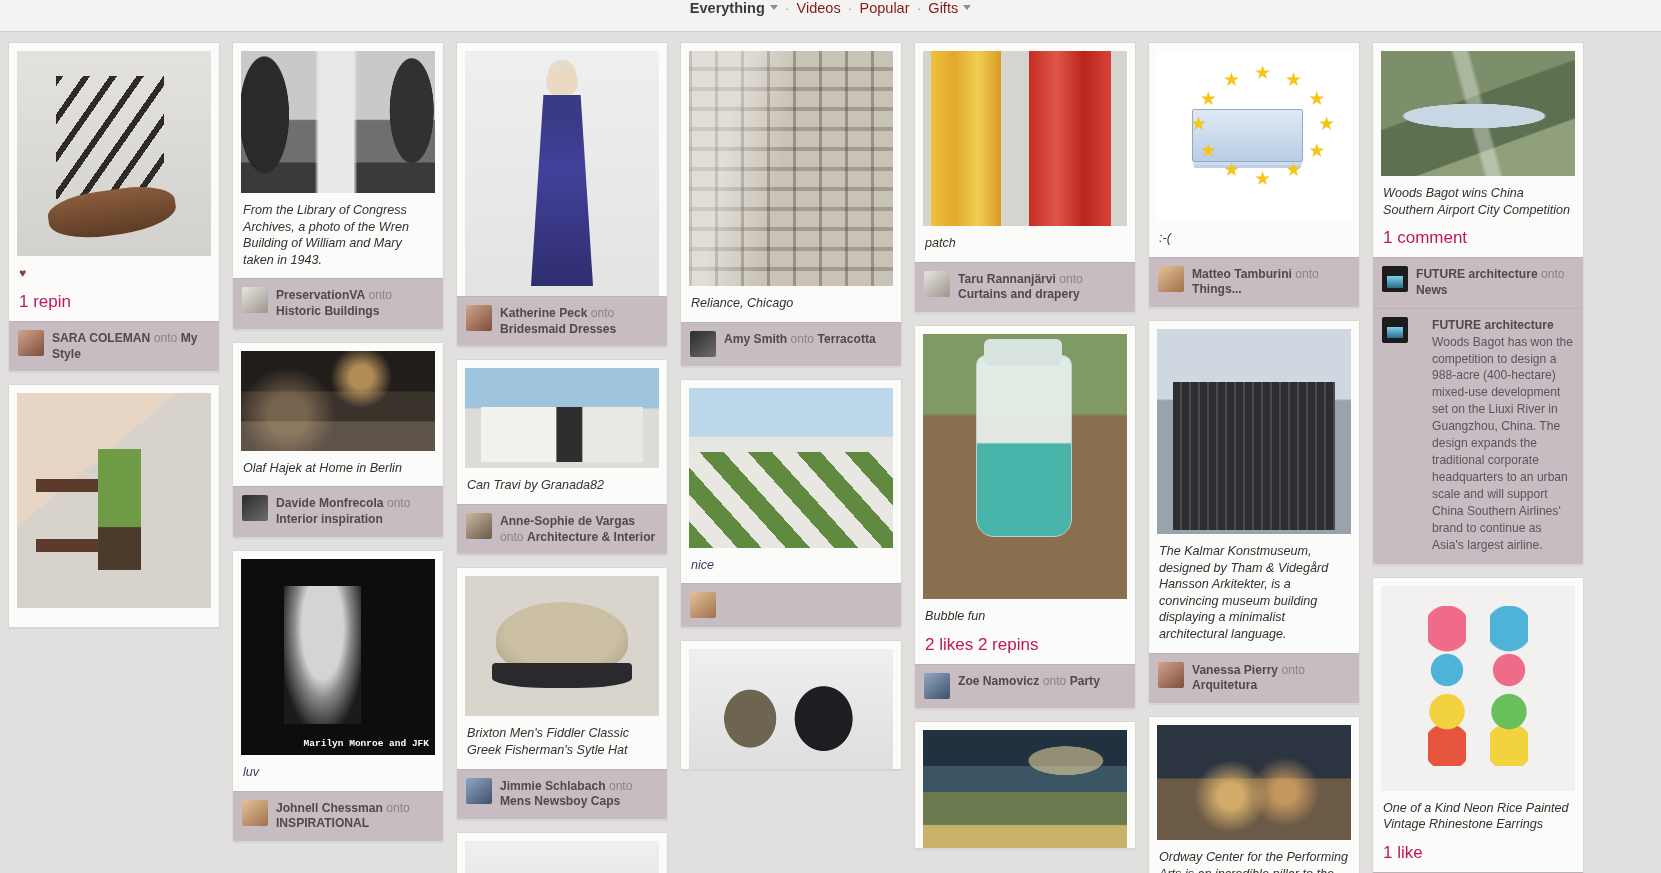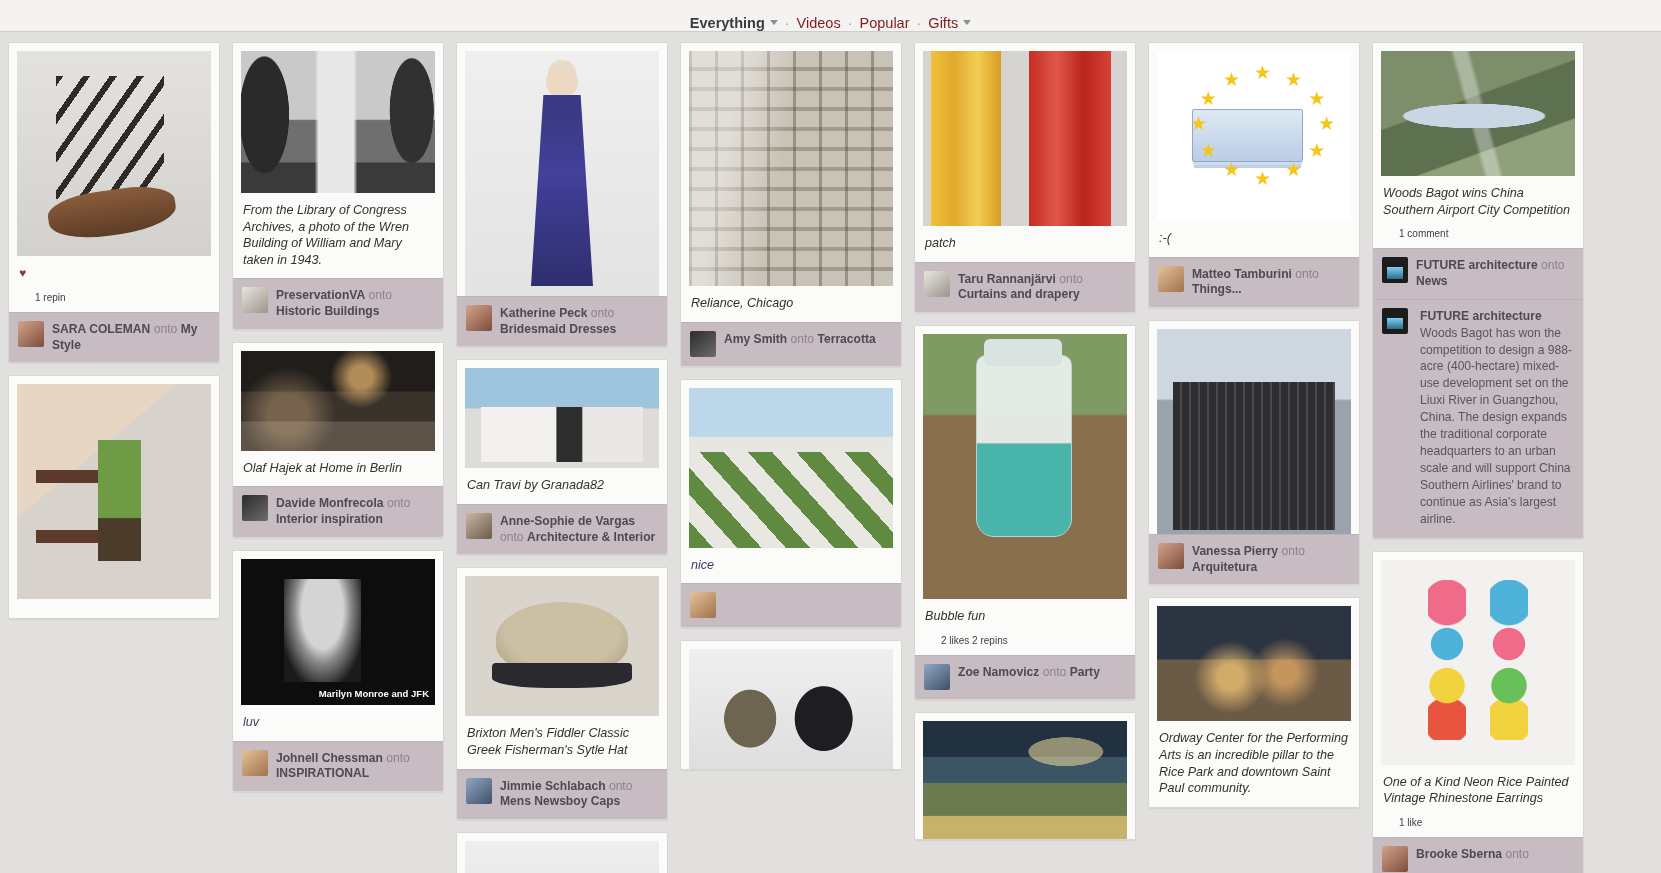--- a/index.html
+++ b/index.html
@@ -10,21 +10,21 @@
     -webkit-font-smoothing: antialiased;
   }
   body { overflow-x: hidden; }
 
   
   .topbar {
     height: 32px;
     background: #f4f3f1;
     border-bottom: 1px solid #cfcdca;
     display: flex;
-    align-items: flex-end;
+    align-items: flex-start;
     justify-content: center;
     position: relative;
     z-index: 20;
   }
   .topnav { display: flex; align-items: center; font-size: 14.5px; color: #4a4a4a; }
   .topnav .item { color: #7f1d1d; text-decoration: none; }
   .topnav .item.active { font-weight: bold; color: #3b3b3b; }
   .topnav .caret {
     display: inline-block;
     width: 0; height: 0;
@@ -59,23 +59,22 @@
   .pin .caption {
     padding: 9px 10px 10px 10px;
     font-size: 12.6px;
     line-height: 1.32;
     color: #34312e;
     font-style: italic;
   }
   .pin .caption .link { color: #3b3b66; }
   .pin .meta {
     padding: 0 10px 9px 10px;
-    font-size: 10px;
-    color: #404040;
-    margin-left: 16px;
+    font-size: 17px;
+    color: #be185d;
   }
   .heart { color: #8a3a3a; font-size: 12px; }
 
   .attrib {
     display: flex;
     gap: 8px;
     align-items: flex-start;
     padding: 8px 9px 9px 9px;
     background: #c6bcc2;
     border-top: 1px solid #bdb2b8;
@@ -87,21 +86,21 @@
     border-radius: 2px;
     background: #8e8e8e;
     overflow: hidden;
   }
   .attrib .txt { color: #8e8289; padding-top: 1px; }
   .attrib .txt b { color: #4f4a4e; font-weight: bold; }
   .attrib .txt i { font-style: normal; color: #8e8289; }
 
   .comment {
     display: flex;
-    gap: 12px;
+    gap: 24px;
     align-items: flex-start;
     padding: 8px 9px 10px 9px;
     background: #c6bcc2;
     border-top: 1px solid #bdb2b8;
     font-size: 12.1px;
     line-height: 1.4;
   }
   .comment .av { width: 26px; height: 26px; flex: 0 0 26px; border-radius: 2px; overflow: hidden; }
   .comment .body { color: #5b545a; }
   .comment .body b { color: #4f4a4e; }
@@ -159,21 +158,21 @@
       linear-gradient(160deg,#7d8f6a 0 40%, #5d7050 41% 70%, #8fa07b 71% 100%); }
   .art-aerial::after { content:""; position:absolute; inset:0;
       background: radial-gradient(ellipse 60% 16% at 48% 52%, #c9d6e4 0 60%, transparent 62%),
                   linear-gradient(75deg, transparent 45%, rgba(255,255,255,.35) 47% 52%, transparent 54%); }
 
   .art-kitchen { height: 100px; background: linear-gradient(180deg,#201d1a 0 40%, #3a332c 41% 70%, #5d5349 71% 100%); }
   .art-kitchen::after { content:""; position:absolute; inset:0;
       background: radial-gradient(circle at 62% 26%, rgba(255,200,120,.65) 0 8%, transparent 22%),
                   radial-gradient(circle at 24% 64%, rgba(230,190,140,.35) 0 12%, transparent 30%); }
 
-  .art-marilyn { height: 146px; filter: grayscale(1); background: #0d0d0d; }
+  .art-marilyn { height: 196px; filter: grayscale(1); background: #0d0d0d; font-family: Liberation Mono, monospace; }
   .art-marilyn::before { content:""; position:absolute; left:22%; top:14%; width:40%; height:70%;
       background: radial-gradient(ellipse at 50% 30%, #d8d4cd 0 38%, #8e8a84 52%, #1b1b1b 80%); }
   .art-marilyn .cap { position:absolute; right:6px; bottom:6px; color:#fff; font-size:9.5px; font-weight:bold; }
 
   .art-travi { height: 100px; background: linear-gradient(180deg,#9fc4dd 0 40%, #dedcd8 41% 100%); }
   .art-travi::after { content:""; position:absolute; left:8%; bottom:6%; width:84%; height:55%;
       background: linear-gradient(90deg,#f2f1ee 0 46%, #2e2e2e 47% 62%, #e9e8e5 63% 100%); }
 
   .art-hat { height: 140px; background: #d9d5cd; }
   .art-hat::before { content:""; position:absolute; left:16%; top:18%; width:68%; height:52%;
@@ -458,20 +457,21 @@
           <div class="av">
             <div class="av-img av-6"></div>
           </div>
           <div class="txt"><b>Matteo Tamburini</b> <i>onto</i> <b>Things...</b></div>
         </div>
       </div>
       <div class="pin">
         <div class="media">
           <div class="art art-kalmar"></div>
         </div>
+        <div class="caption">The Kalmar Konstmuseum, designed by Tham &amp; Videgård Hansson Arkitekter, is a convincing museum building displaying a minimalist architectural language.</div>
         <div class="attrib">
           <div class="av">
             <div class="av-img av-3"></div>
           </div>
           <div class="txt"><b>Vanessa Pierry</b> <i>onto</i> <b>Arquitetura</b></div>
         </div>
       </div>
       <div class="pin">
         <div class="media">
           <div class="art art-ordway"></div>

